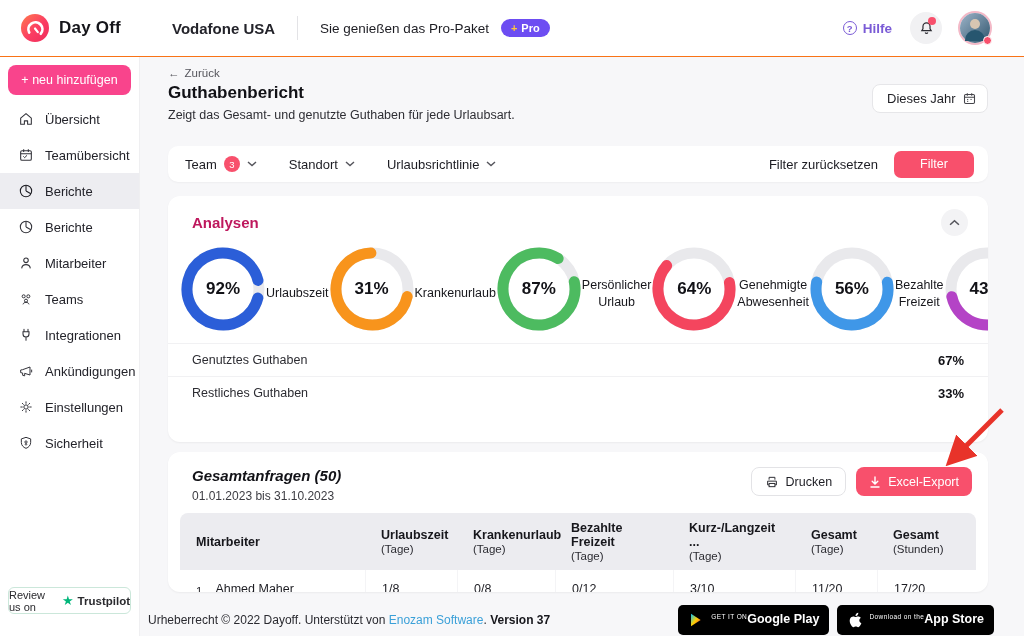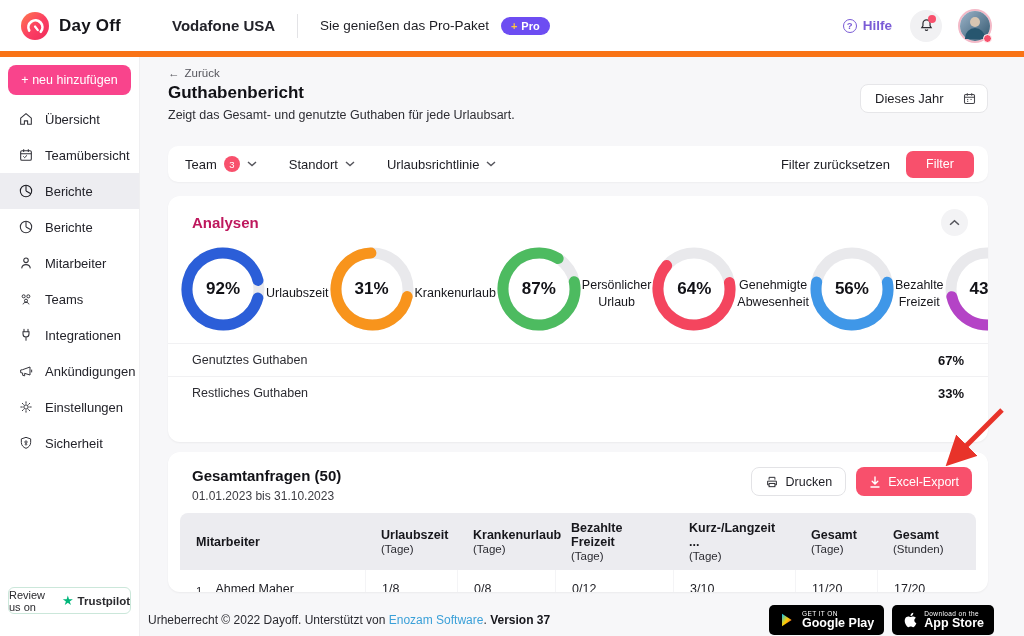--- a/index.html
+++ b/index.html
@@ -1,20 +1,20 @@
 <!DOCTYPE html>
 <html><head>
 <meta charset="utf-8">
 <style>
   html,body{margin:0;padding:0;background:#e9e9ec;}
   *{box-sizing:border-box;font-family:"Liberation Sans",sans-serif;}
   .app{position:relative;width:1024px;height:636px;background:#f7f7f9;overflow:hidden;}
 
   
-  .topbar{position:absolute;top:0;left:0;width:1024px;height:57px;background:#fff;border-bottom:6px solid #f97316;display:flex;align-items:center;z-index:5;}
+  .topbar{position:absolute;top:0;left:0;width:1024px;height:57px;background:#fff;border-bottom:1px solid #f97316;display:flex;align-items:center;z-index:5;}
   .brand{display:flex;align-items:center;gap:9px;padding-left:20px;width:150px;cursor:pointer;}
   .brand-name{font-size:17px;font-weight:bold;color:#15151a;letter-spacing:.2px;}
   .company{font-size:15px;font-weight:bold;color:#23232a;margin-left:22px;}
   .top-divider{width:1px;height:24px;background:#e3e3e6;margin:0 22px;}
   .pro-row{display:flex;align-items:center;gap:12px;}
   .pro-text{font-size:13.5px;color:#1c1c22;}
   .pro-badge{display:inline-flex;align-items:center;gap:4px;background:#6d4df2;color:#fff;font-size:11px;font-weight:bold;border-radius:10px;padding:3px 10px;}
   .pro-badge .plus{color:#ffc53d;font-weight:bold;font-size:11px;}
   .top-right{margin-left:auto;display:flex;align-items:center;gap:18px;padding-right:34px;}
   .help{display:flex;align-items:center;gap:6px;color:#7a5bd6;font-size:13.5px;font-weight:bold;cursor:pointer;}
@@ -34,27 +34,27 @@
   .side-item svg{flex:0 0 auto;}
   .trustpilot{margin:auto 8px 22px;border:1px solid #cbe7da;border-radius:6px;background:#fff;height:27px;display:flex;align-items:center;justify-content:center;gap:4px;font-size:11px;color:#2a2a2e;cursor:pointer;}
   .tp-star{color:#00b67a;font-size:13px;}
   .tp-brand{font-weight:bold;font-size:11.5px;}
 
   
   .main{position:absolute;top:57px;left:140px;width:884px;height:579px;}
   .back{display:flex;align-items:center;gap:5px;font-size:11.5px;color:#55555c;margin:10px 0 4px 28px;cursor:pointer;}
   .page-title{font-size:17px;font-weight:bold;color:#111116;margin:0 0 5px 28px;}
   .page-sub{font-size:12.5px;color:#2e2e34;margin-left:28px;}
-  .year-btn{position:absolute;top:27px;right:36px;width:128px;height:29px;background:#fff;border:1px solid #e6e6e9;border-radius:8px;display:flex;align-items:center;justify-content:space-between;padding:0 10px 0 14px;font-size:13px;color:#1f1f24;cursor:pointer;}
+  .year-btn{position:absolute;top:27px;right:36px;width:116px;height:29px;background:#fff;border:1px solid #e6e6e9;border-radius:8px;display:flex;align-items:center;justify-content:space-between;padding:0 10px 0 14px;font-size:13px;color:#1f1f24;cursor:pointer;}
 
   .filterbar{position:absolute;top:89px;left:28px;width:820px;height:36px;background:#fff;border-radius:10px;box-shadow:0 1px 2px rgba(0,0,0,.04);display:flex;align-items:center;padding:0 14px 0 17px;}
   .filter-item{display:flex;align-items:center;gap:7px;font-size:13px;color:#1d1d23;margin-right:32px;cursor:pointer;}
   .team-badge{display:inline-flex;align-items:center;justify-content:center;width:16px;height:16px;border-radius:50%;background:#f8506c;color:#fff;font-size:9.5px;}
   .filter-reset{margin-left:auto;font-size:13px;color:#1d1d23;margin-right:16px;cursor:pointer;}
-  .filter-btn{width:68px;height:27px;border:none;border-radius:7px;background:#f8506c;color:#fff;font-size:12.5px;cursor:pointer;}
+  .filter-btn{width:80px;height:27px;border:none;border-radius:7px;background:#f8506c;color:#fff;font-size:12.5px;cursor:pointer;}
 
   
   .card{position:absolute;left:28px;width:820px;background:#fff;border-radius:12px;box-shadow:0 1px 2px rgba(0,0,0,.05);}
   .analytics{top:139px;height:246px;overflow:hidden;}
   .card-title{font-size:15px;font-weight:bold;color:#be185d;}
   .analytics-head{display:flex;align-items:center;justify-content:space-between;padding:13px 20px 0 24px;}
   .collapse-btn{width:27px;height:27px;border-radius:50%;background:#f3f3f5;border:none;display:flex;align-items:center;justify-content:center;cursor:pointer;}
   .donut-row{display:flex;padding:10px 12px 0;}
   .donut-cell{flex:1;display:flex;flex-direction:row;align-items:center;}
   .donut{position:relative;width:86px;height:86px;}
@@ -63,21 +63,21 @@
   .donut-value{position:absolute;inset:0;display:flex;align-items:center;justify-content:center;font-size:17px;font-weight:bold;color:#121217;}
   .donut-label{margin-top:9px;font-size:12.5px;color:#17171c;text-align:center;line-height:1.3;max-width:128px;}
   .summary{margin-top:11px;}
   .summary-row{display:flex;align-items:center;justify-content:space-between;height:33px;padding:0 24px;border-top:1px solid #f1f1f3;}
   .summary-label{font-size:12.5px;color:#2c2c32;}
   .summary-value{font-size:13px;font-weight:bold;color:#121217;}
 
   
   .requests{top:395px;height:140px;overflow:hidden;}
   .requests-head{display:flex;align-items:flex-start;justify-content:space-between;padding:15px 16px 10px 24px;}
-  .requests-title{font-size:15px;font-weight:bold;color:#121217;margin-bottom:5px;}
+  .requests-title{font-size:15px;font-weight:bold;color:#121217;margin-bottom:5px;font-style:italic;}
   .requests-date{font-size:12px;color:#3c3c42;}
   .head-actions{display:flex;gap:10px;}
   .print-btn{display:flex;align-items:center;gap:7px;height:29px;padding:0 13px;background:#fff;border:1px solid #e3e3e6;border-radius:8px;font-size:12.5px;color:#1d1d23;cursor:pointer;}
   .export-btn{display:flex;align-items:center;gap:7px;height:29px;padding:14px 13px;background:#f8506c;border:none;border-radius:8px;font-size:12.5px;color:#fff;cursor:pointer;}
   .tbl{margin:0 12px;}
   .tbl-grid{display:grid;grid-template-columns:185px 92px 98px 118px 122px 82px 91px;}
   .tbl-header{background:#ececf0;border-radius:8px 8px 0 0;}
   .th{padding:8px 8px 8px 16px;display:flex;flex-direction:column;justify-content:center;}
   .th-label{font-size:12.5px;font-weight:bold;color:#17171c;}
   .th-sub{font-size:11.5px;color:#2c2c32;margin-top:1px;}
@@ -86,21 +86,21 @@
   .td:first-child{border-left:none;display:flex;align-items:flex-start;gap:13px;}
   .row-index{font-size:11.5px;color:#2c2c32;padding-top:3px;}
 
   
   .footer{position:absolute;left:140px;bottom:0;width:884px;height:32px;display:flex;align-items:center;justify-content:space-between;padding:0 30px 0 8px;}
   .foot-text{font-size:12px;color:#2a2a30;}
   .foot-link{color:#3aa0d8;cursor:pointer;}
   .foot-version{font-weight:bold;color:#17171c;}
   .badges{display:flex;gap:8px;}
   .store-badge{display:flex;align-items:center;gap:7px;background:#000;border-radius:5px;height:30px;padding:0 10px;cursor:pointer;}
-  .store-lines{display:flex;flex-direction:column;line-height:1.1;}
+  .store-lines{display:flex;flex-direction:row;line-height:1.1;}
   .store-top{font-size:6.5px;color:#fff;letter-spacing:.4px;}
   .store-bottom{font-size:12.5px;color:#fff;font-weight:bold;}
 
   .arrow-overlay{position:absolute;left:905px;top:400px;width:112px;height:82px;z-index:9;pointer-events:none;}
 </style>
 </head>
 <body>
 
 <div class="app">
 

